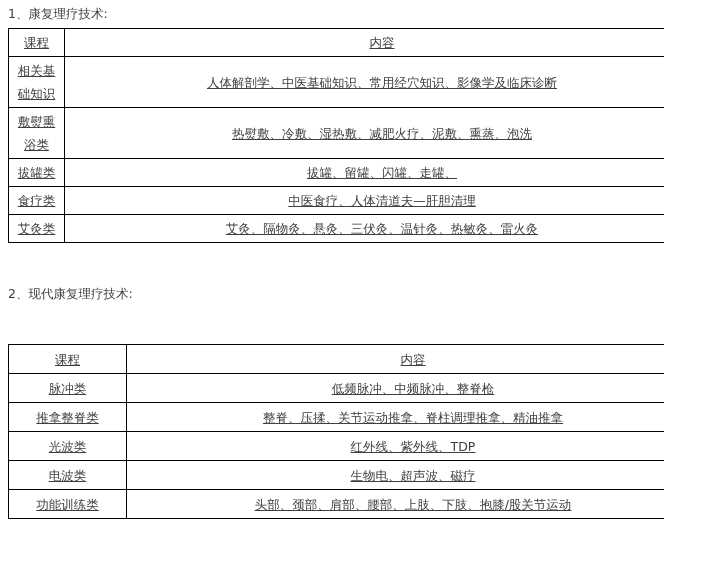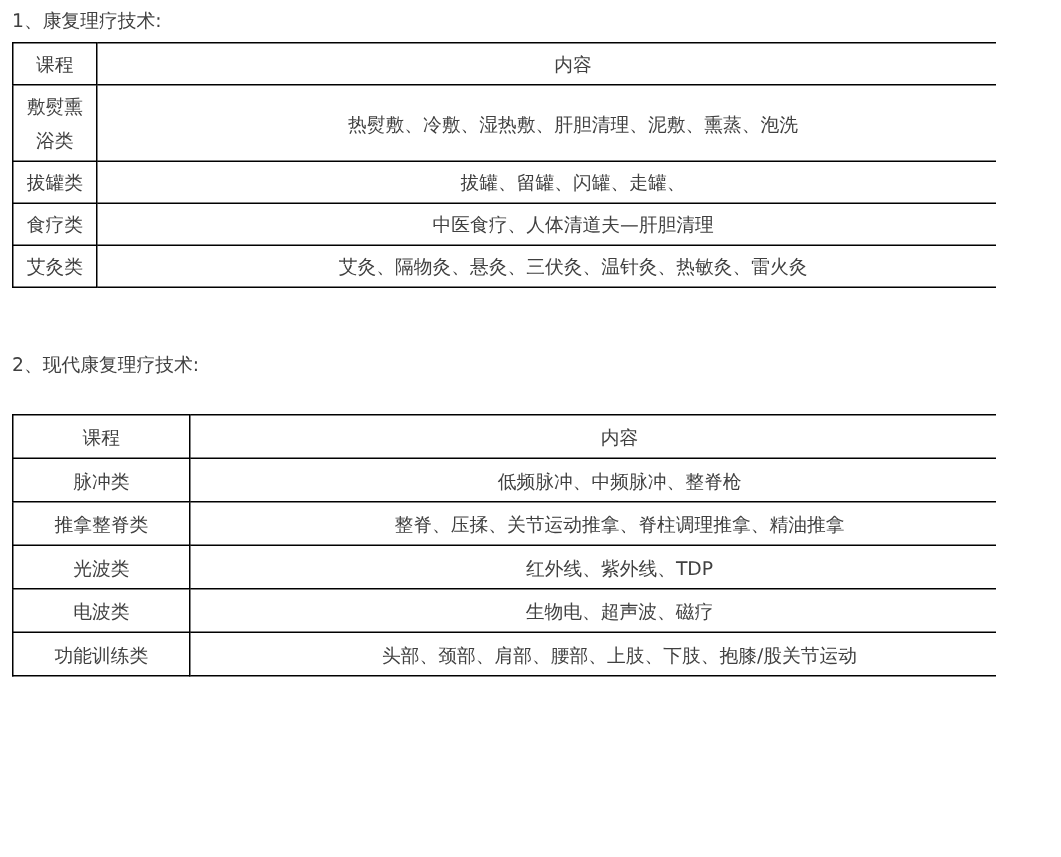--- a/index.html
+++ b/index.html
@@ -17,25 +17,26 @@
     padding: 4px 0 0 8px;
     overflow: hidden;
   }
   .caption {
     font-size: 12.5px;
     color: #404040;
     margin: 0;
     line-height: 16px;
   }
   .caption-1 { margin: 2px 0 6px 0; }
-  .caption-2 { margin: 43px 0 25px 0; }
+  .caption-2 { margin: 43px 0 42px 0; }
   table.data-table {
     border-collapse: collapse;
     width: 692px;
     table-layout: fixed;
+    text-decoration: underline;
   }
   table.data-table th,
   table.data-table td {
     border: 1px solid #000000;
     font-size: 12.5px;
     font-weight: normal;
     color: #404040;
     text-align: center;
     vertical-align: middle;
     line-height: 23px;
@@ -59,22 +60,26 @@
     <colgroup>
         <col class="col-course">
         <col class="col-content">
       </colgroup>
     <tbody>
       <tr>
         <th>课程</th>
         <th>内容</th>
       </tr>
       <tr>
+        <td>相关基础知识</td>
+        <td>人体解剖学、中医基础知识、常用经穴知识、影像学及临床诊断</td>
+      </tr>
+      <tr>
         <td>敷熨熏浴类</td>
-        <td>热熨敷、冷敷、湿热敷、肝胆清理、泥敷、熏蒸、泡洗</td>
+        <td>热熨敷、冷敷、湿热敷、减肥火疗、泥敷、熏蒸、泡洗</td>
       </tr>
       <tr>
         <td>拔罐类</td>
         <td>拔罐、留罐、闪罐、走罐、</td>
       </tr>
       <tr>
         <td>食疗类</td>
         <td>中医食疗、人体清道夫—肝胆清理</td>
       </tr>
       <tr>

